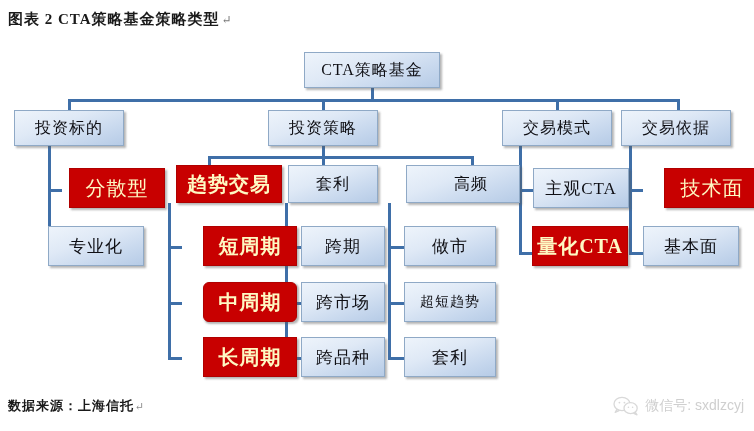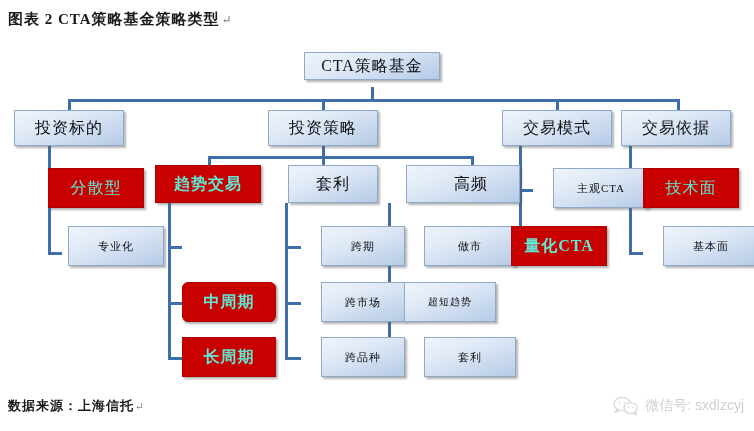--- a/index.html
+++ b/index.html
@@ -51,28 +51,29 @@
   }
   .node.blue{
     background:linear-gradient(160deg,#eef4fb 0%,#dfe9f6 38%,#c6d7ed 75%,#b6cbe6 100%);
     border:1px solid #8fa9c6;
     color:#0f0f14;
     font-size:16px;
   }
   .node.red{
     background:#c80000;
     border:1px solid #b00000;
-    color:#5eead4;
-    font-size:16px;
+    color:#fef9c3;
+    font-size:20px;
     font-weight:bold;
+    margin-left:21px;
   }
   .node.red.plain{font-weight:normal;}
   .node.lvl1{font-size:16px;text-align:right;}
-  .node.leaf{font-size:11px;margin-left:20px;}
-  .node.small{font-size:10px;}
+  .node.leaf{font-size:17px;}
+  .node.small{font-size:14px;}
 </style>
 </head>
 <body>
 
 <div id="stage">
 
   <div class="fig-title">
     <span>图表 2 CTA策略基金策略类型</span><span class="pilcrow">↵</span>
   </div>
 
@@ -111,34 +112,35 @@
   <div class="ln h" style="left:388px;top:357px;width:16px;"></div>
 
   <div class="ln v" style="left:519px;top:145px;height:110px;"></div>
   <div class="ln h" style="left:519px;top:189px;width:14px;"></div>
   <div class="ln h" style="left:519px;top:252px;width:14px;"></div>
 
   <div class="ln v" style="left:629px;top:145px;height:110px;"></div>
   <div class="ln h" style="left:629px;top:189px;width:14px;"></div>
   <div class="ln h" style="left:629px;top:252px;width:14px;"></div>
 
-  <div class="node blue" style="left:304px;top:52px;width:136px;height:28px;">CTA策略基金</div>
+  <div class="node blue" style="left:304px;top:52px;width:136px;height:36px;">CTA策略基金</div>
 
   <div class="node blue lvl1" style="left:14px;top:110px;width:110px;height:36px;">投资标的</div>
   <div class="node blue lvl1" style="left:268px;top:110px;width:110px;height:36px;">投资策略</div>
   <div class="node blue lvl1" style="left:502px;top:110px;width:110px;height:36px;">交易模式</div>
   <div class="node blue lvl1" style="left:621px;top:110px;width:110px;height:36px;">交易依据</div>
 
   <div class="node red plain" style="left:48px;top:168px;width:96px;height:40px;">分散型</div>
   <div class="node blue leaf" style="left:48px;top:226px;width:96px;height:40px;">专业化</div>
 
   <div class="node red" style="left:155px;top:165px;width:106px;height:38px;">趋势交易</div>
   <div class="node blue lvl1" style="left:288px;top:165px;width:90px;height:38px;">套利</div>
   <div class="node blue lvl1" style="left:406px;top:165px;width:114px;height:38px;padding-left:16px;">高频</div>
 
+  <div class="node red" style="left:182px;top:226px;width:94px;height:40px;">短周期</div>
   <div class="node red" style="left:182px;top:282px;width:94px;height:40px;border-radius:6px;">中周期</div>
   <div class="node red" style="left:182px;top:337px;width:94px;height:40px;">长周期</div>
 
   <div class="node blue leaf" style="left:301px;top:226px;width:84px;height:40px;">跨期</div>
   <div class="node blue leaf" style="left:301px;top:282px;width:84px;height:40px;">跨市场</div>
   <div class="node blue leaf" style="left:301px;top:337px;width:84px;height:40px;">跨品种</div>
 
   <div class="node blue leaf" style="left:404px;top:226px;width:92px;height:40px;">做市</div>
   <div class="node blue small" style="left:404px;top:282px;width:92px;height:40px;">超短趋势</div>
   <div class="node blue leaf" style="left:404px;top:337px;width:92px;height:40px;">套利</div>

